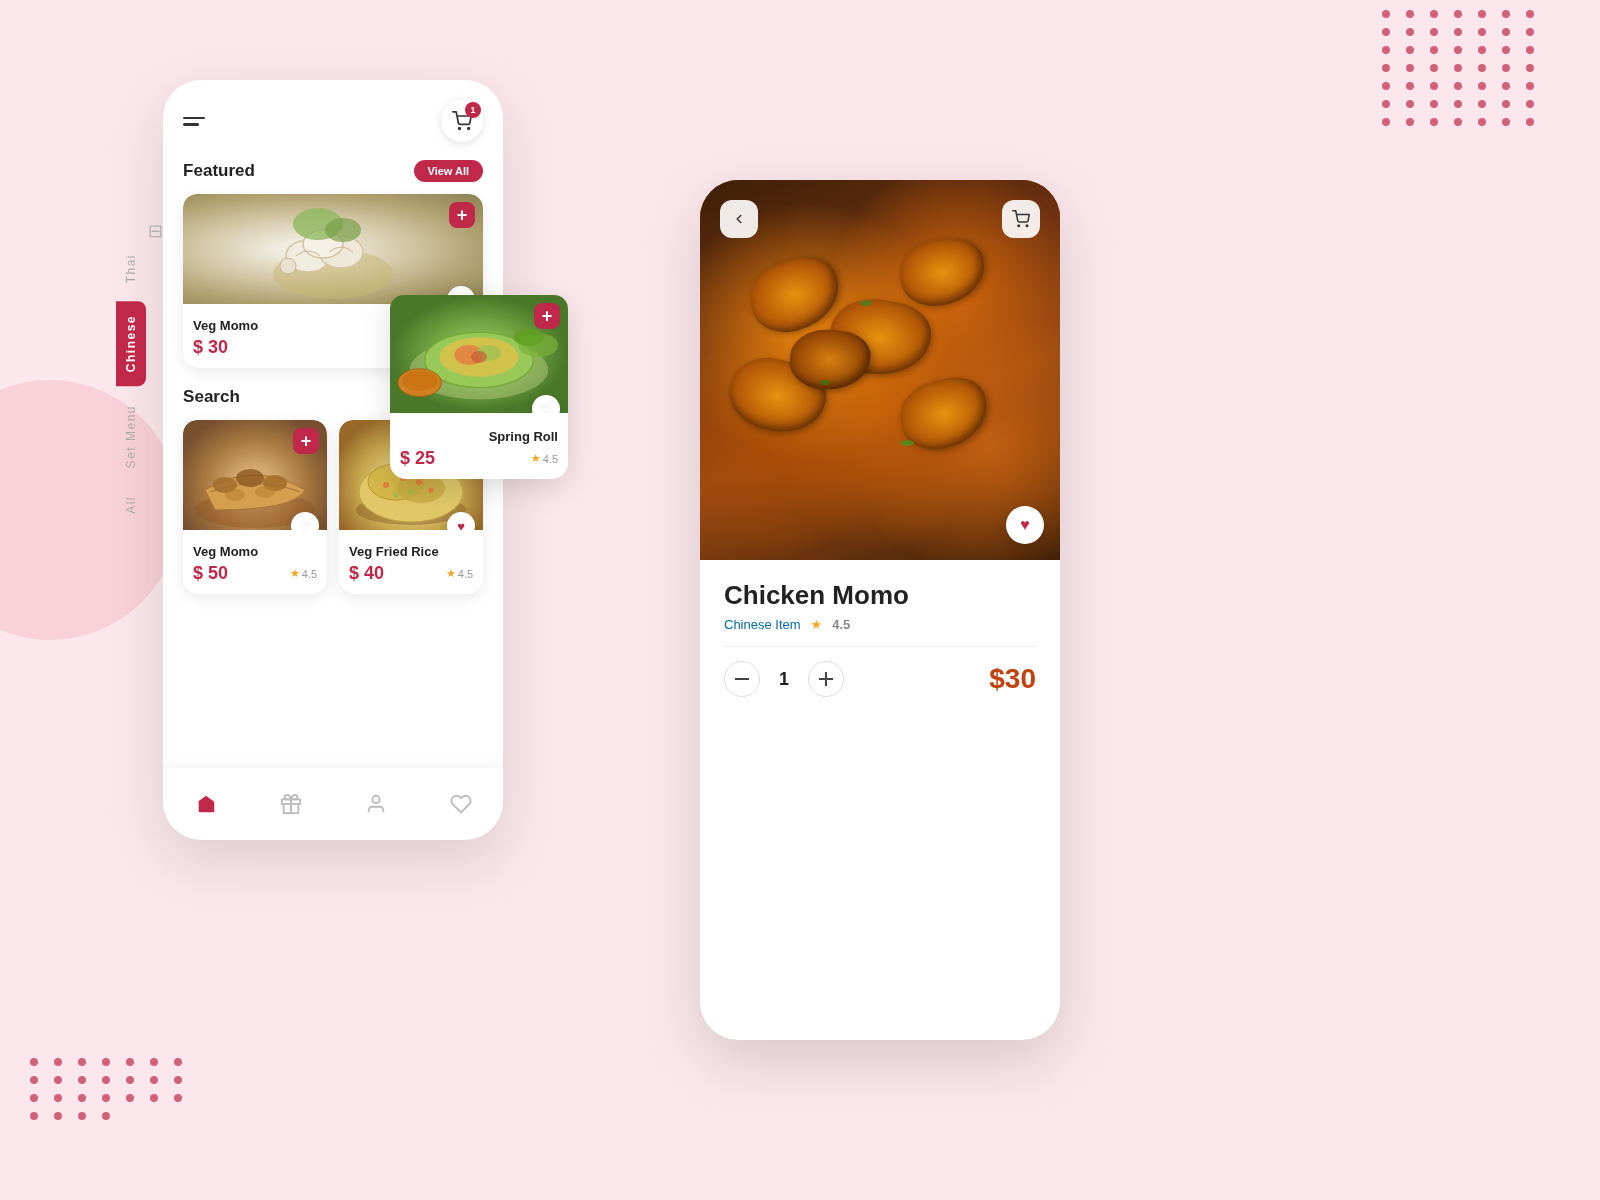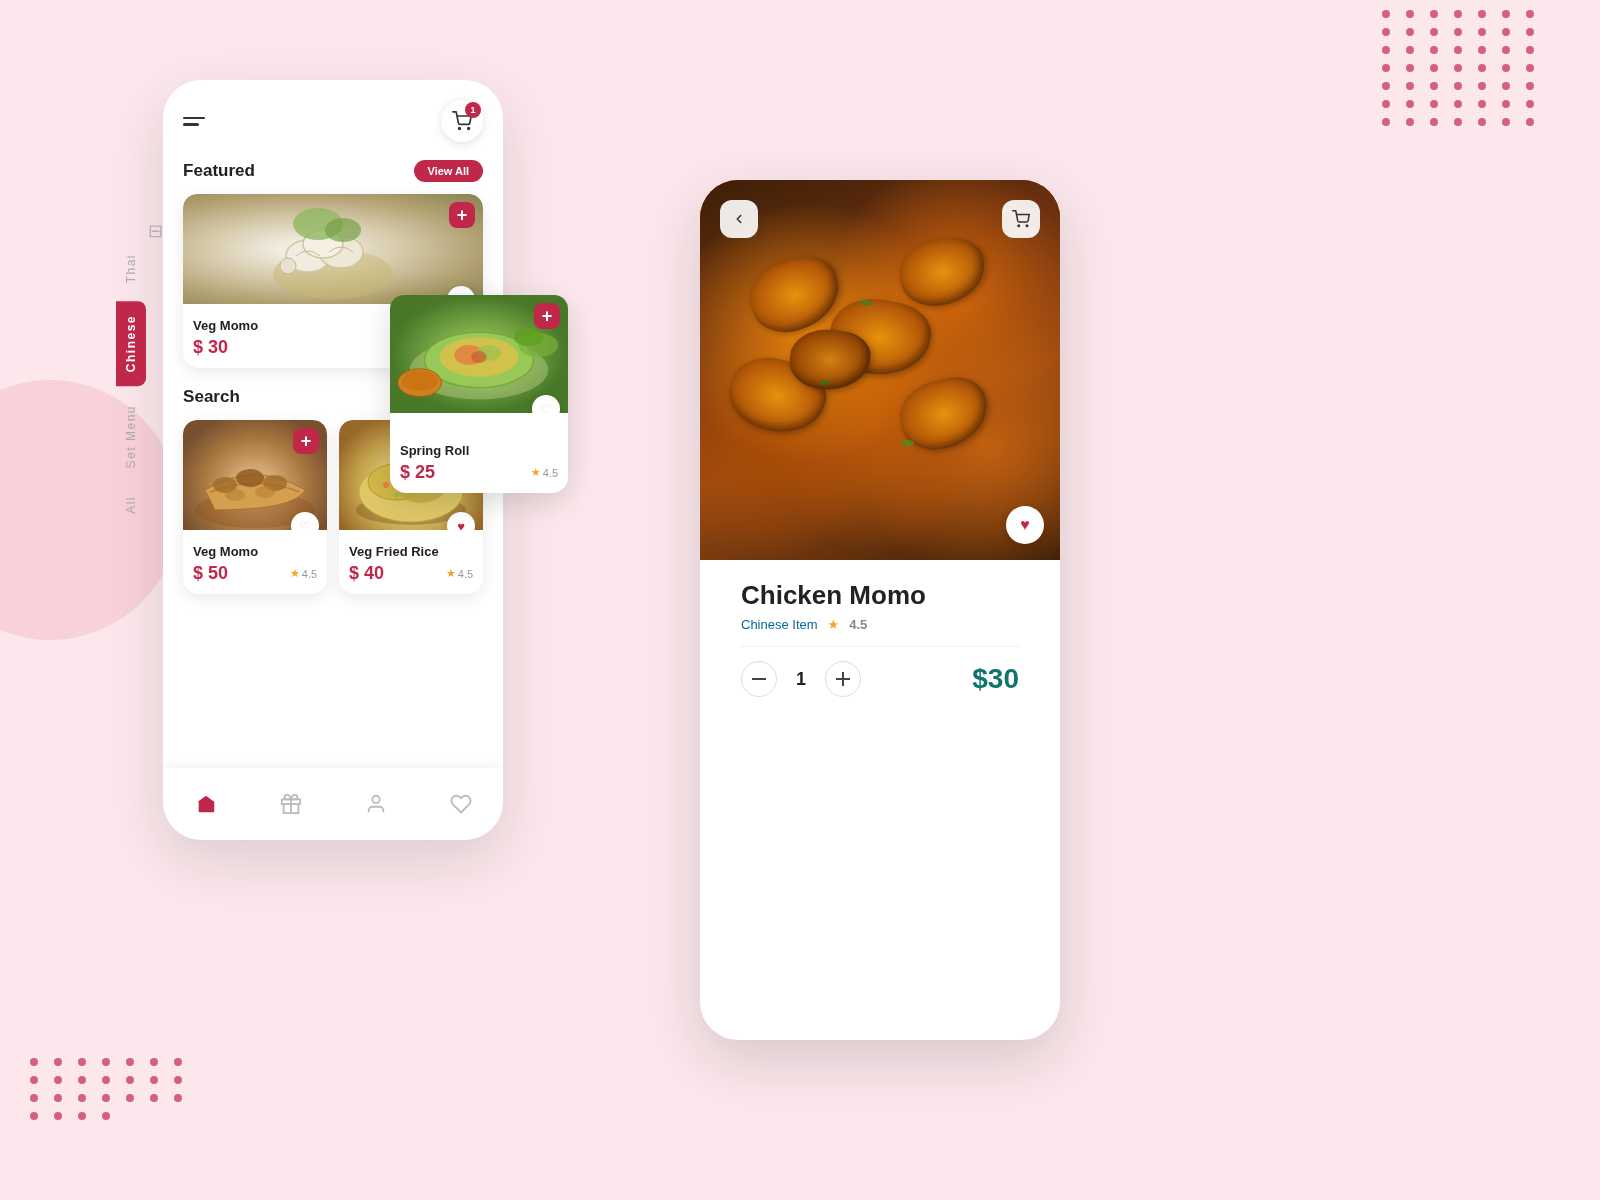--- a/index.html
+++ b/index.html
@@ -388,21 +388,21 @@
       align-items: center;
       justify-content: center;
       box-shadow: 0 2px 10px rgba(0,0,0,0.15);
       cursor: pointer;
       border: none;
       color: #c0284a;
       font-size: 16px;
       z-index: 5;
     }
     .detail-content {
-      padding: 20px 41px;
+      padding: 20px 24px;
     }
     .detail-name {
       font-size: 26px;
       font-weight: 800;
       color: #222;
       margin-bottom: 6px;
     }
     .detail-meta {
       display: flex;
       align-items: center;
@@ -469,21 +469,21 @@
     .qty-val {
       font-size: 18px;
       font-weight: 700;
       color: #222;
       min-width: 20px;
       text-align: center;
     }
     .detail-price {
       font-size: 28px;
       font-weight: 800;
-      color: #0f766e;
+      color: #c2410c;
     }
     .add-to-bag-btn {
       width: 100%;
       background: #c0284a;
       color: white;
       border: none;
       border-radius: 28px;
       padding: 18px;
       font-size: 16px;
       font-weight: 700;
@@ -783,21 +783,21 @@
         <ellipse cx="30" cy="88" rx="22" ry="14" fill="#d08020" stroke="#a86010" stroke-width="1"></ellipse>
         <ellipse cx="30" cy="86" rx="18" ry="10" fill="#c87010" opacity="0.8"></ellipse>
 
         <ellipse cx="150" cy="50" rx="20" ry="12" fill="#78b038" opacity="0.7"></ellipse>
         <ellipse cx="140" cy="42" rx="15" ry="9" fill="#60a020" opacity="0.8"></ellipse>
       </svg>
     </div>
     <button class="add-btn">+</button>
     <button class="fav-btn unliked" style="border:none;position:absolute;bottom:-10px;right:8px;width:28px;height:28px;background:#fff;border-radius:50%;box-shadow:0 2px 8px rgba(0,0,0,0.12);cursor:pointer;font-size:13px;color:#ddd;display:flex;align-items:center;justify-content:center;">♡</button>
   </div>
-  <div class="food-card-body" style="padding: 30px 10px 10px 10px;">
+  <div class="food-card-body" style="padding: 16px 10px 10px 10px; text-align: right;">
     <div class="food-name">Spring Roll</div>
     <div class="food-price-row">
       <div class="food-price">$ 25</div>
       <div class="food-rating">
         ★ <span>4.5</span>
       </div>
     </div>
   </div>
 </div>
 

